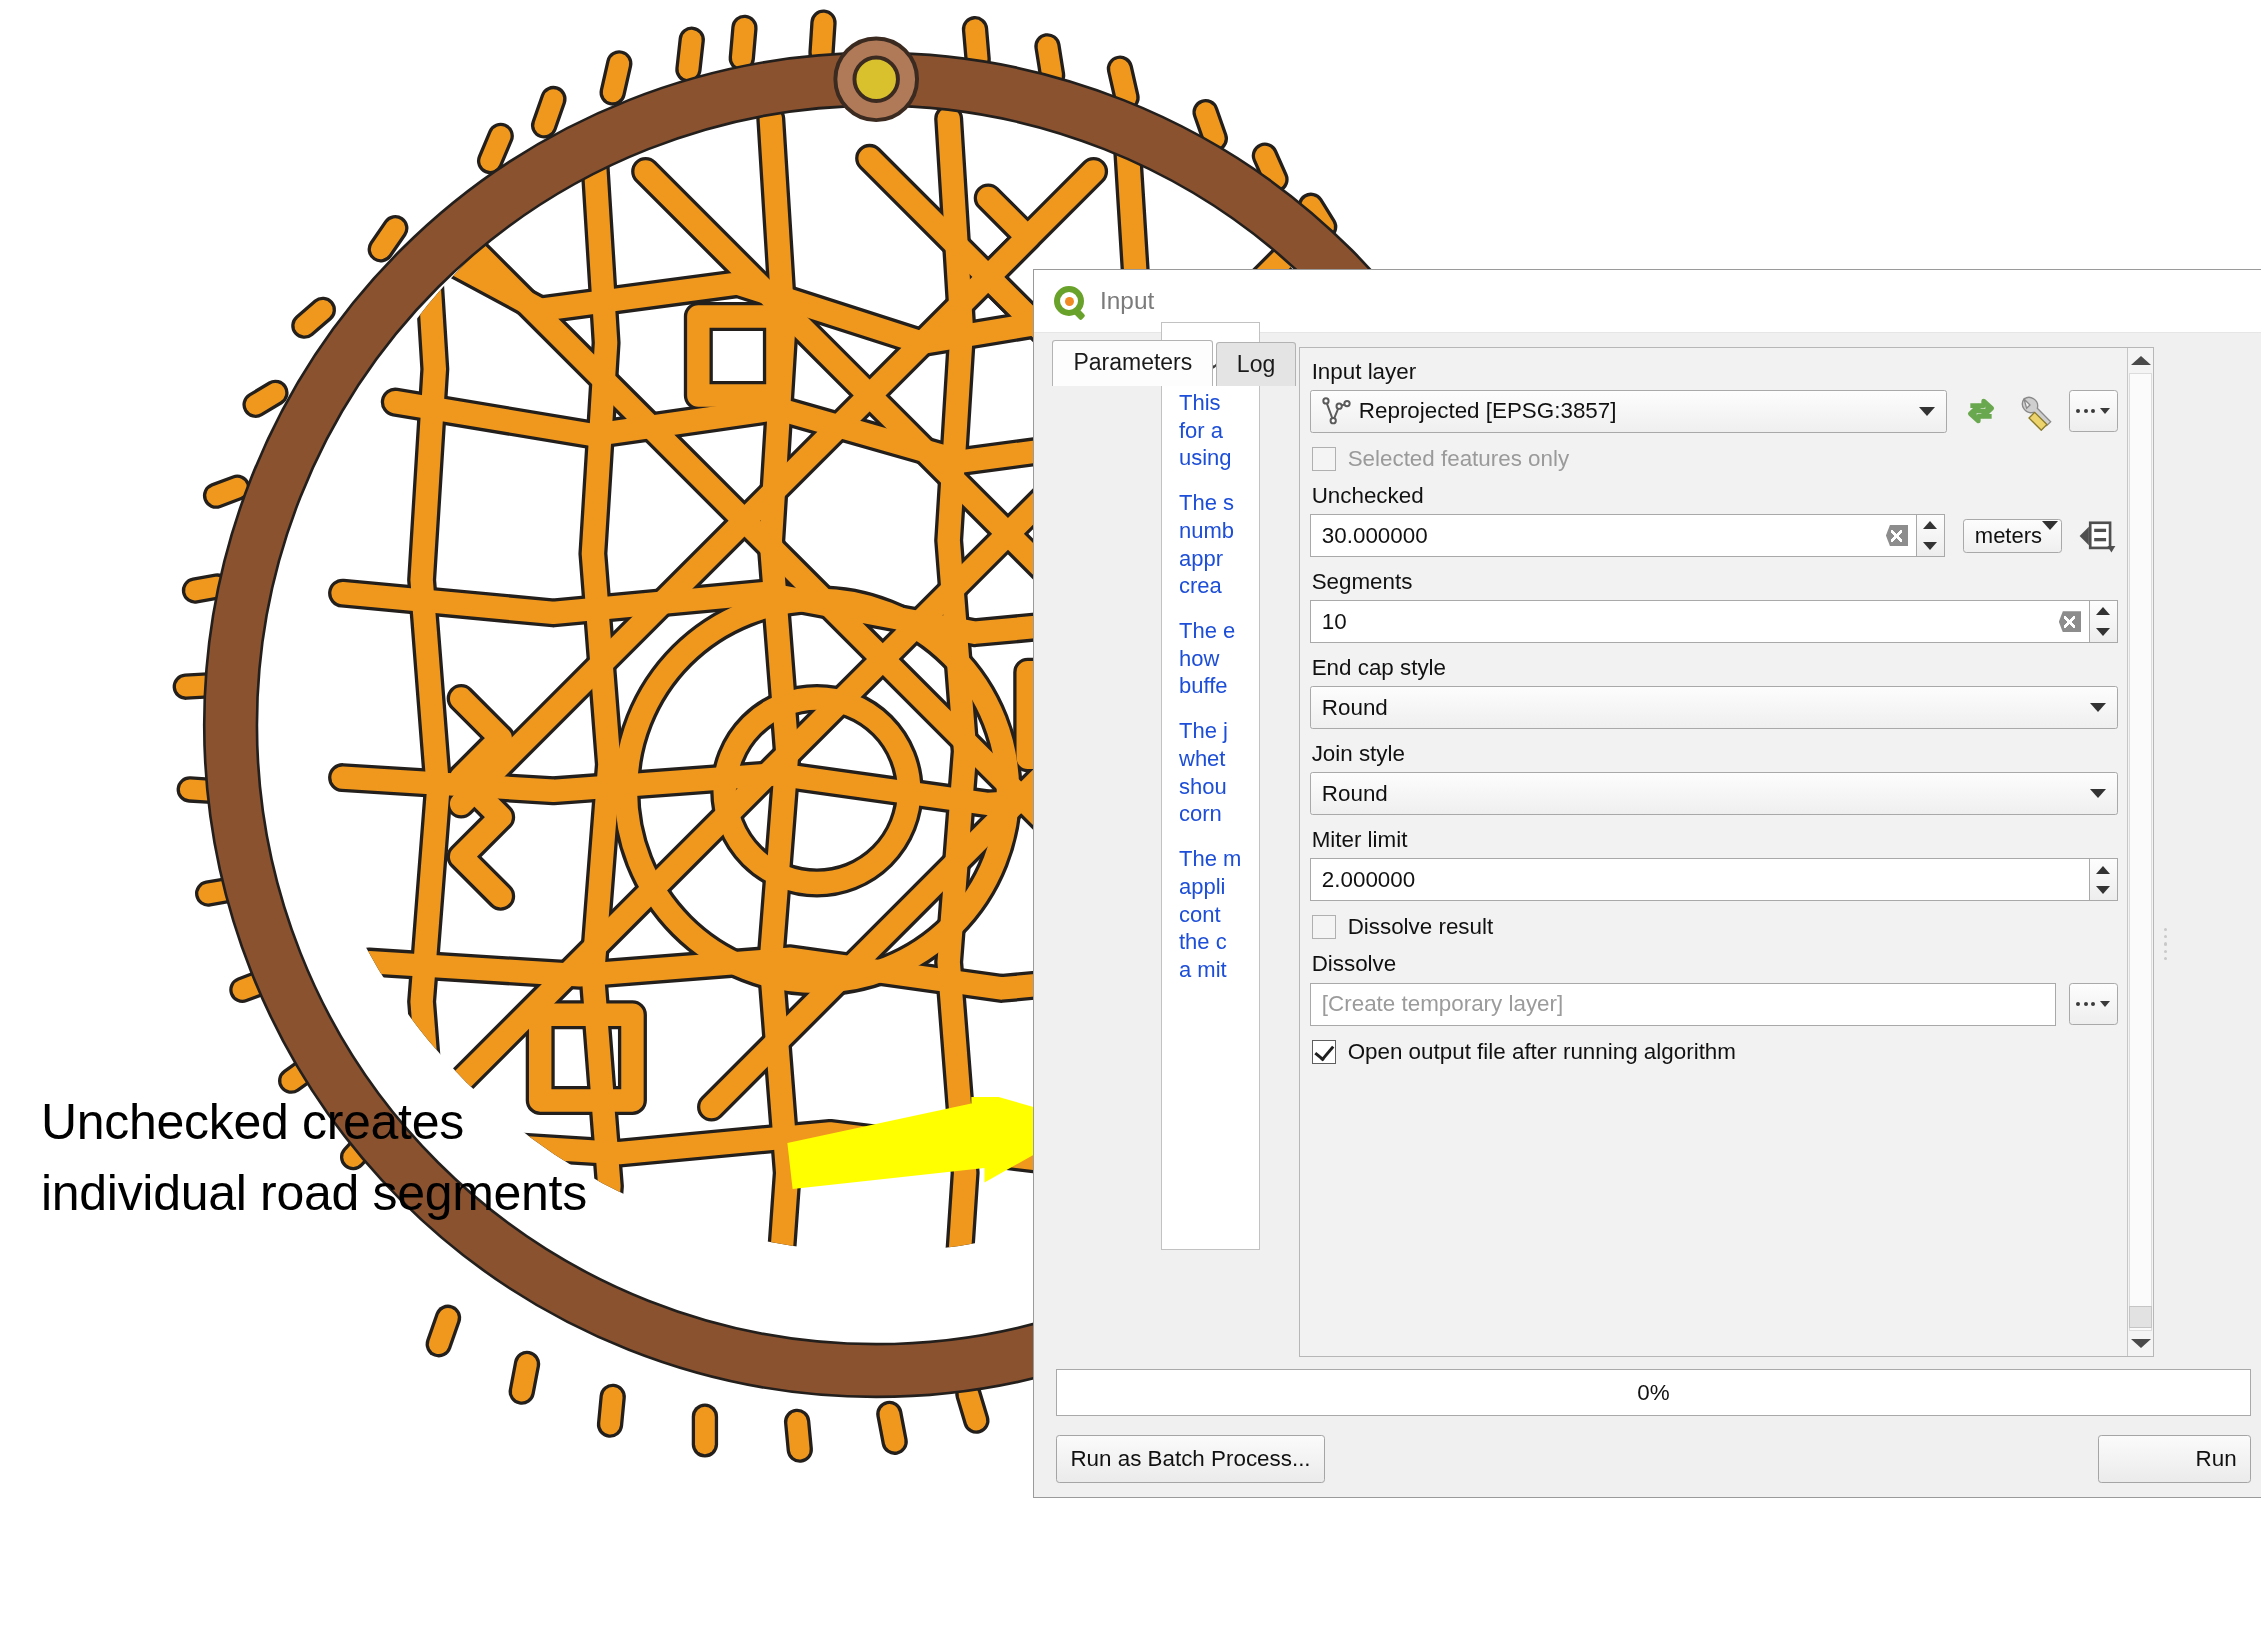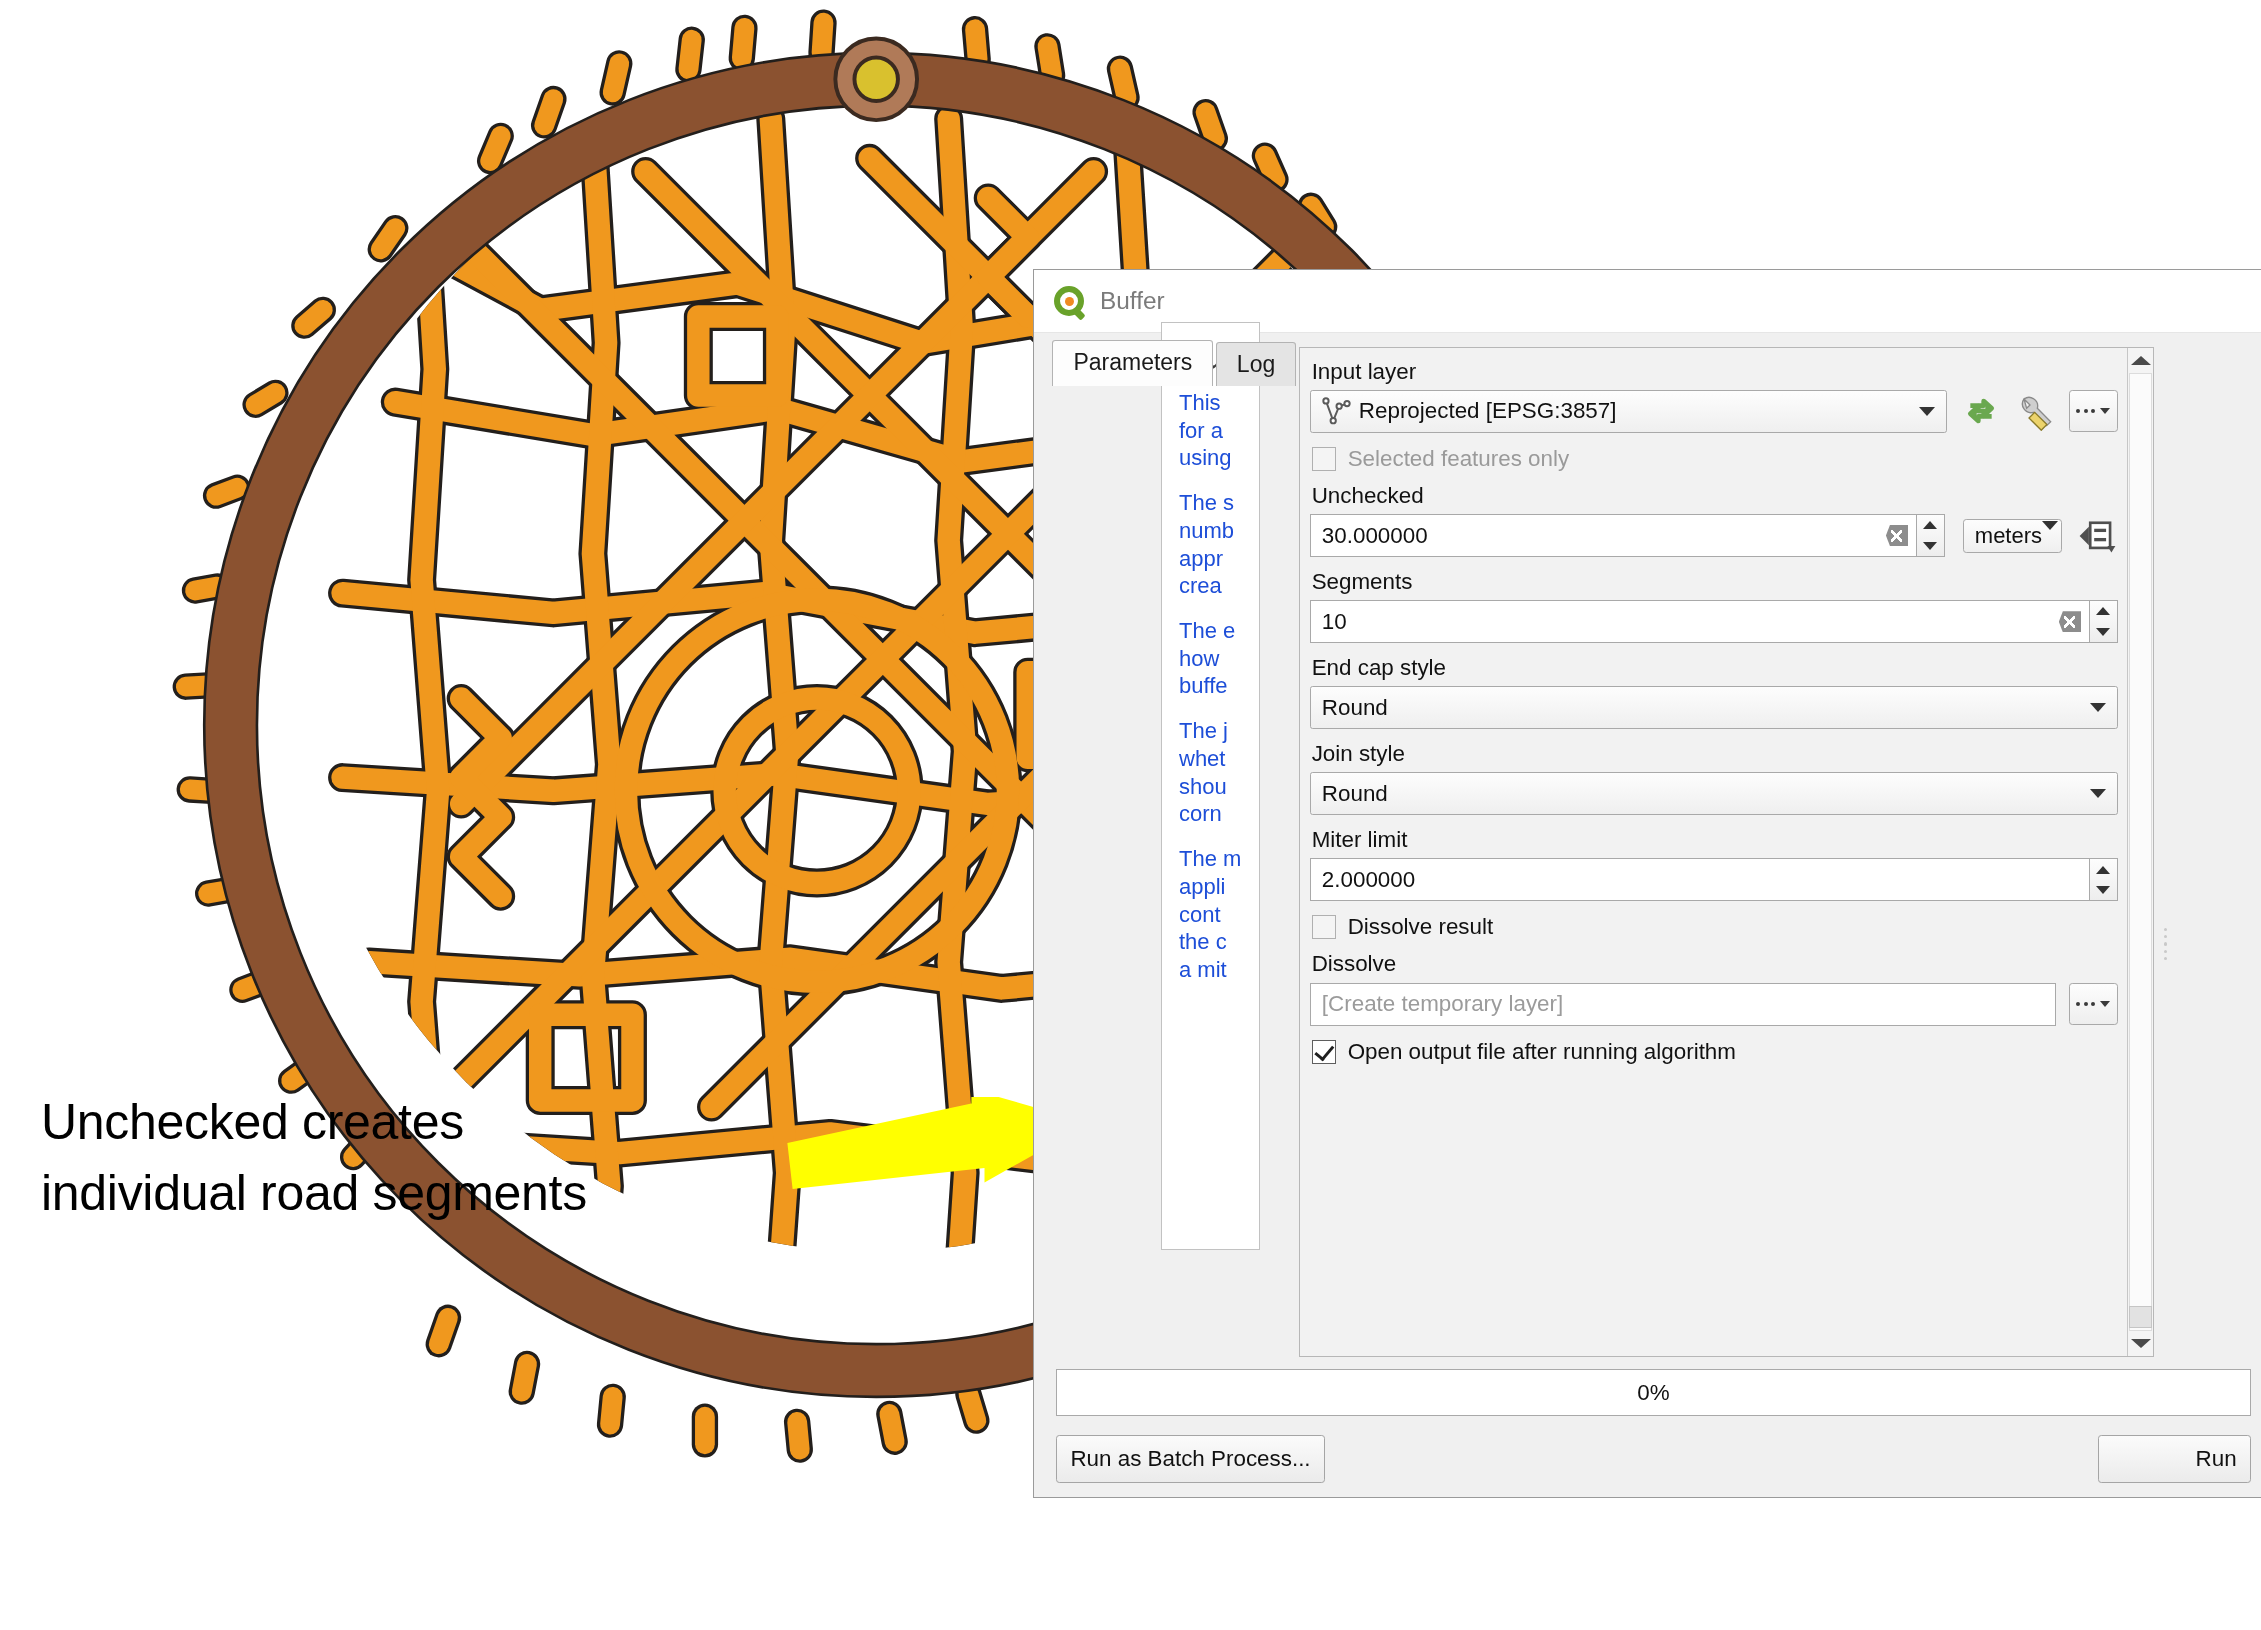--- a/index.html
+++ b/index.html
@@ -347,21 +347,21 @@
 </svg>
 
 <div class="dialog">
 
   <div class="titlebar">
     <span class="qgis-logo">
       <span class="ring"></span>
         <span class="tail"></span>
         <span class="dot"></span>
     </span>
-    <span class="title-text">Buffer</span>
+    <span class="title-text">Input</span>
   </div>
 
   <div class="dlg-body">
     <div class="left-pane">
 
       <div class="tabs">
         <div class="tab active">Parameters</div>
         <div class="tab">Log</div>
       </div>
 

